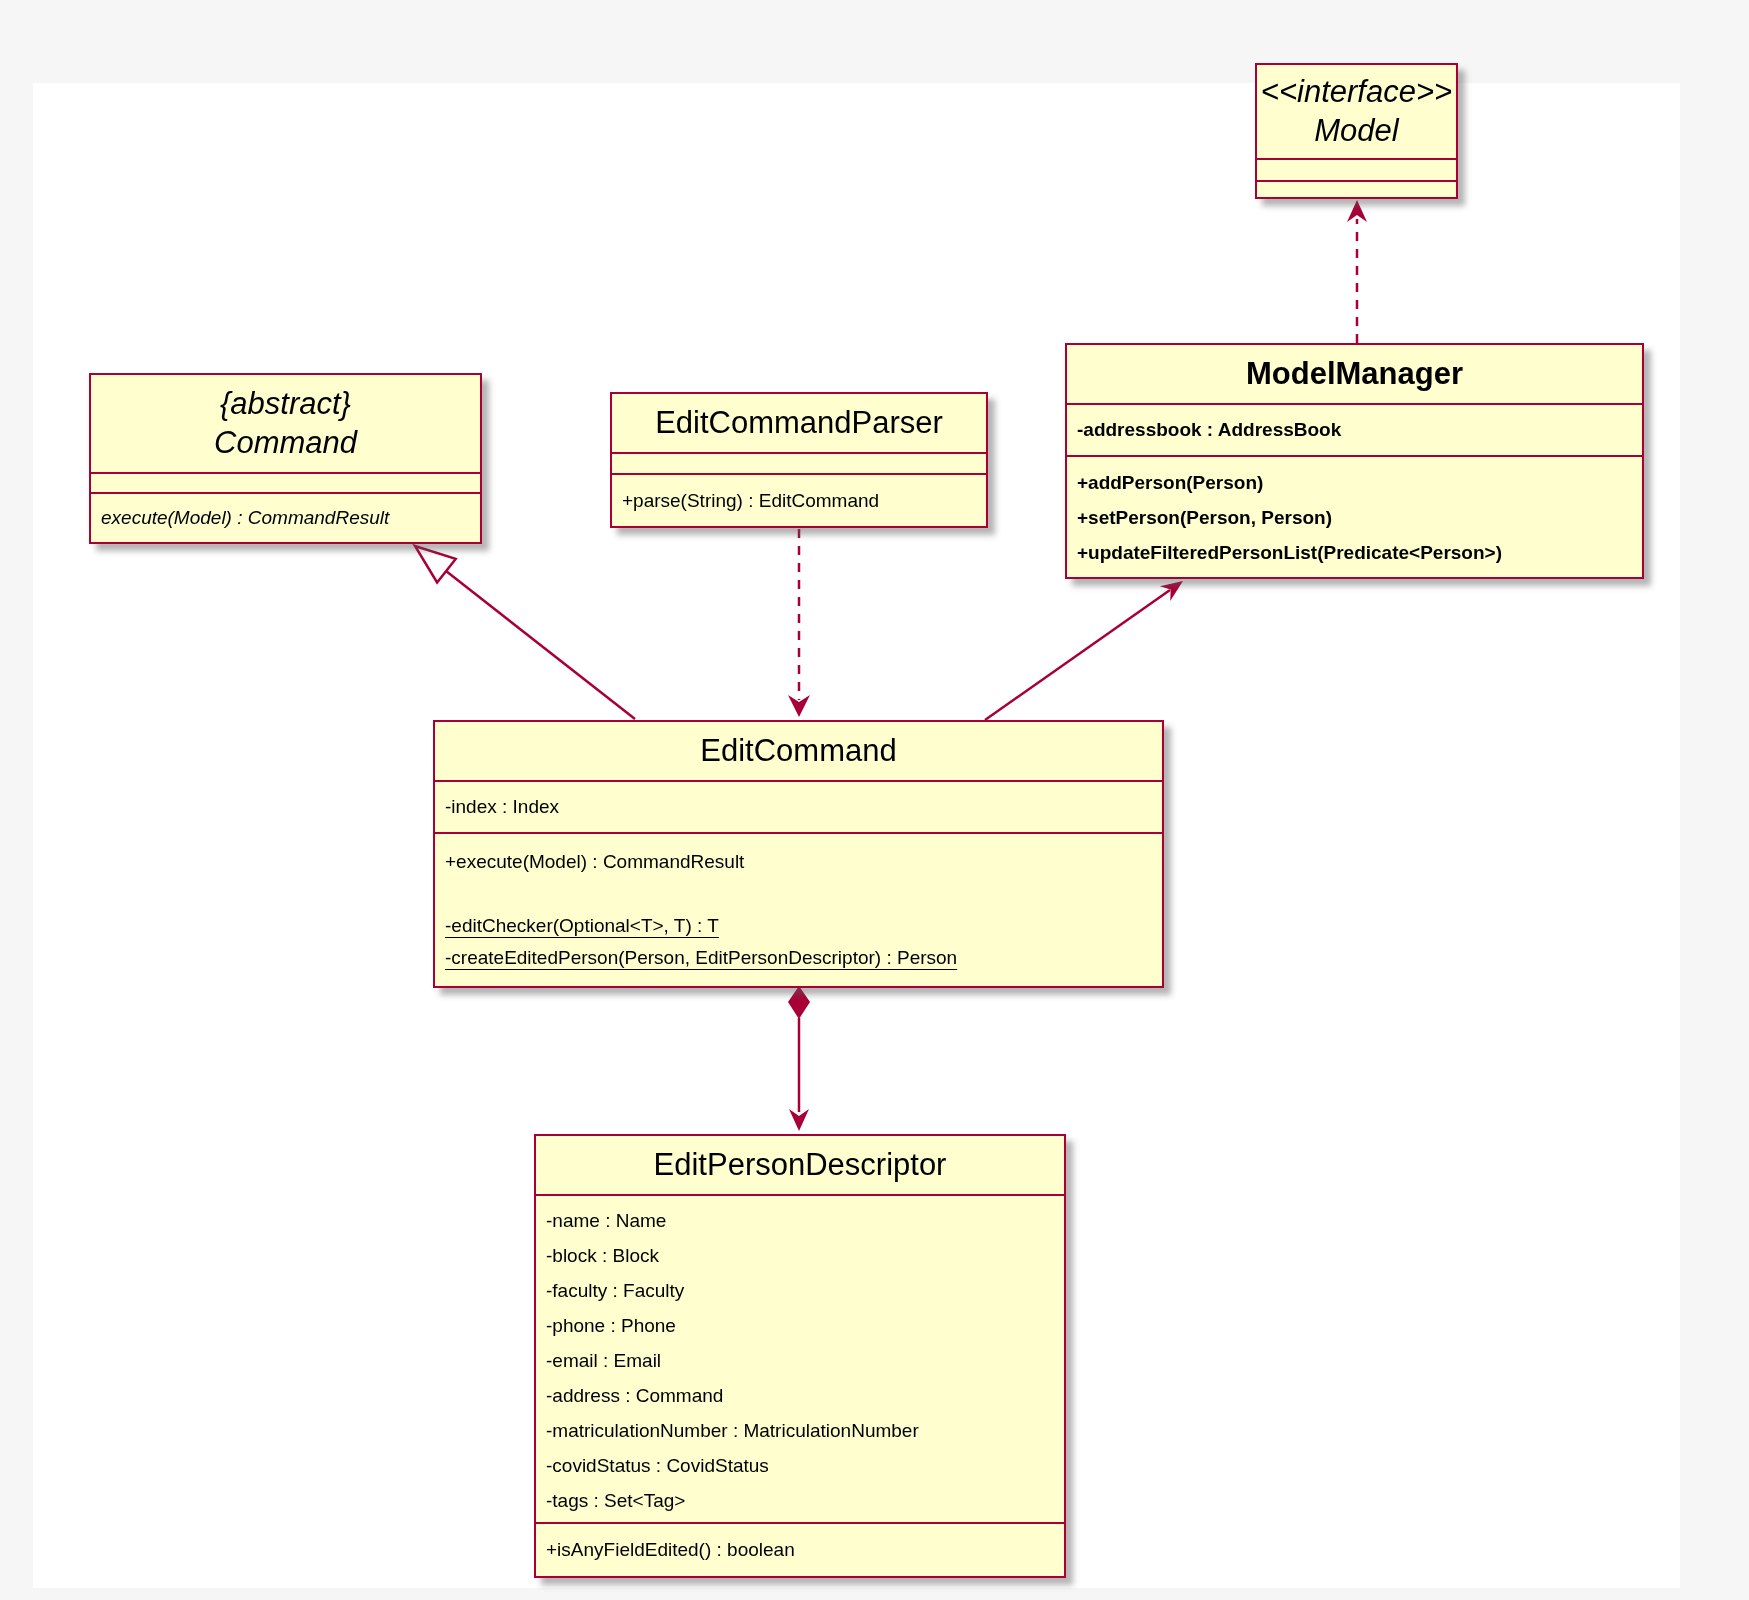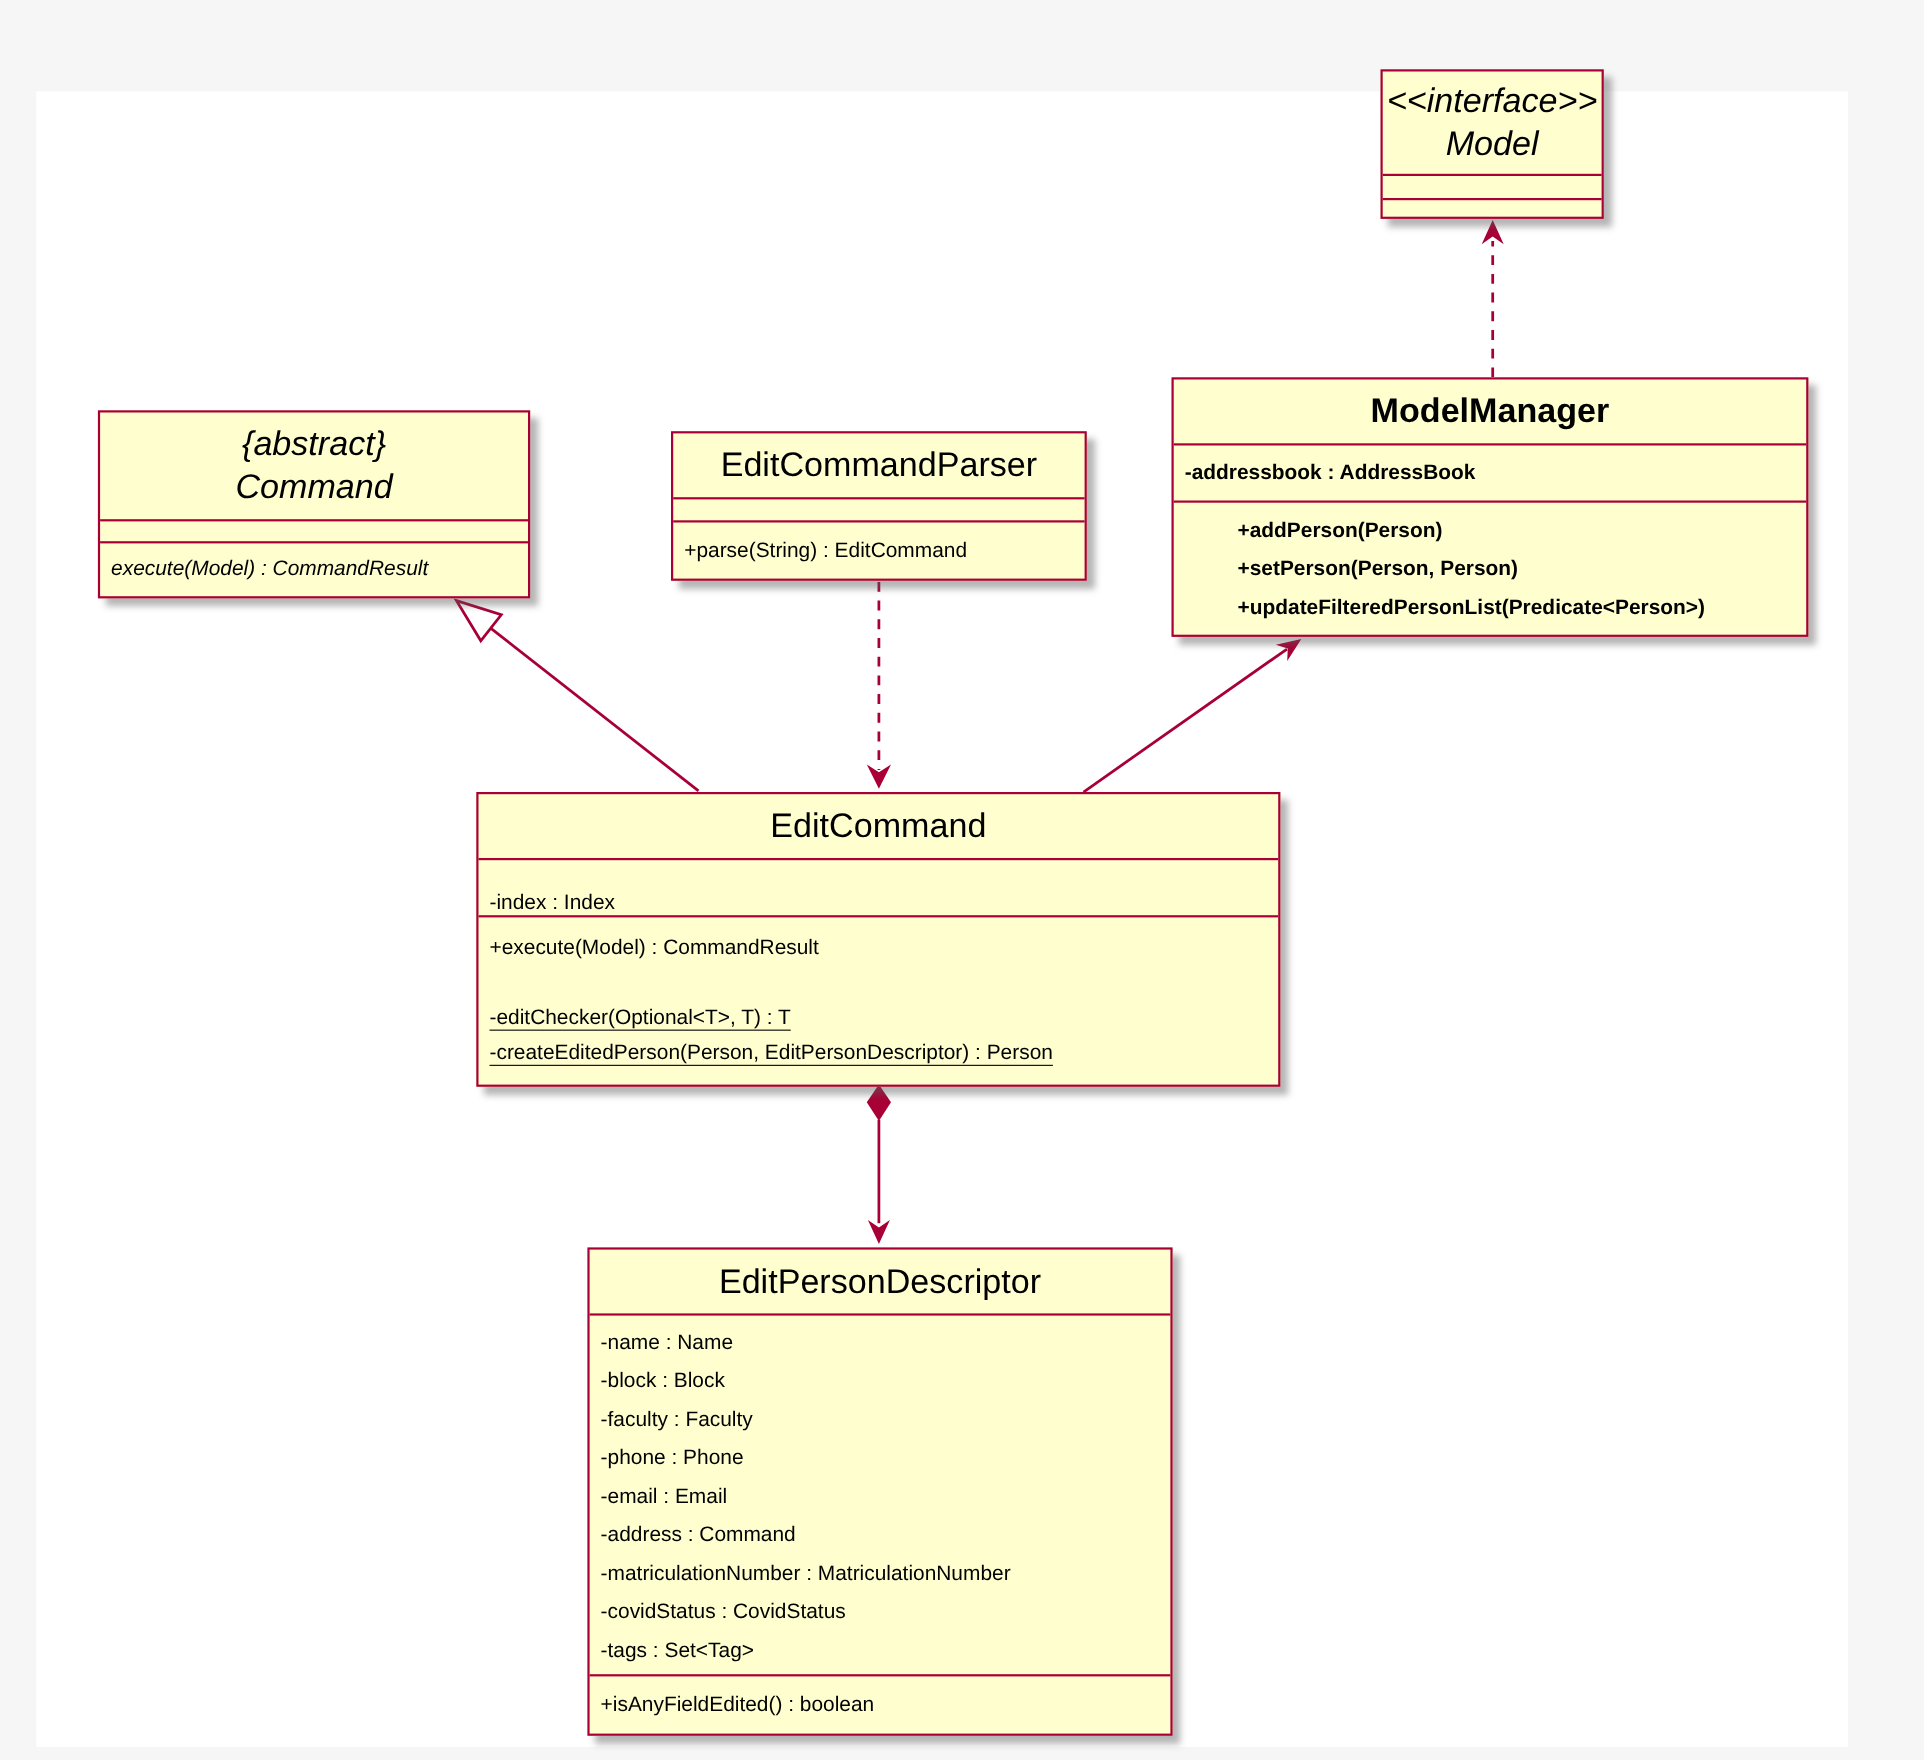--- a/index.html
+++ b/index.html
@@ -110,32 +110,32 @@
     </div>
   </div>
 
   <div class="uml-class" style="left:1065px;top:343px;width:579px;height:236px;font-weight:bold;">
     <div class="uml-title" style="flex:0 0 58px;">
       <div>ModelManager</div>
     </div>
     <div class="uml-fields compartment-single" style="flex:0 0 52px;">
       <div>-addressbook : AddressBook</div>
     </div>
-    <div class="uml-methods" style="flex:1 1 auto;padding-top:8px;line-height:35px;padding-left:48px;">
+    <div class="uml-methods" style="flex:1 1 auto;padding-top:8px;line-height:35px;">
       <div class="member-line">+addPerson(Person)</div>
       <div class="member-line">+setPerson(Person, Person)</div>
       <div class="member-line">+updateFilteredPersonList(Predicate&lt;Person&gt;)</div>
     </div>
   </div>
 
   <div class="uml-class" style="left:433px;top:720px;width:731px;height:268px;">
     <div class="uml-title" style="flex:0 0 58px;">
       <div>EditCommand</div>
     </div>
-    <div class="uml-fields compartment-single" style="flex:0 0 52px;align-items:flex-end;">
+    <div class="uml-fields compartment-single" style="flex:0 0 52px;">
       <div>-index : Index</div>
     </div>
     <div class="uml-methods" style="flex:1 1 auto;padding-top:12px;line-height:32px;">
       <div class="member-line">+execute(Model) : CommandResult</div>
       <div class="spacer-line"></div>
       <div class="member-line static-underline">-editChecker(Optional&lt;T&gt;, T) : T</div>
       <div class="member-line static-underline">-createEditedPerson(Person, EditPersonDescriptor) : Person</div>
     </div>
   </div>
 

